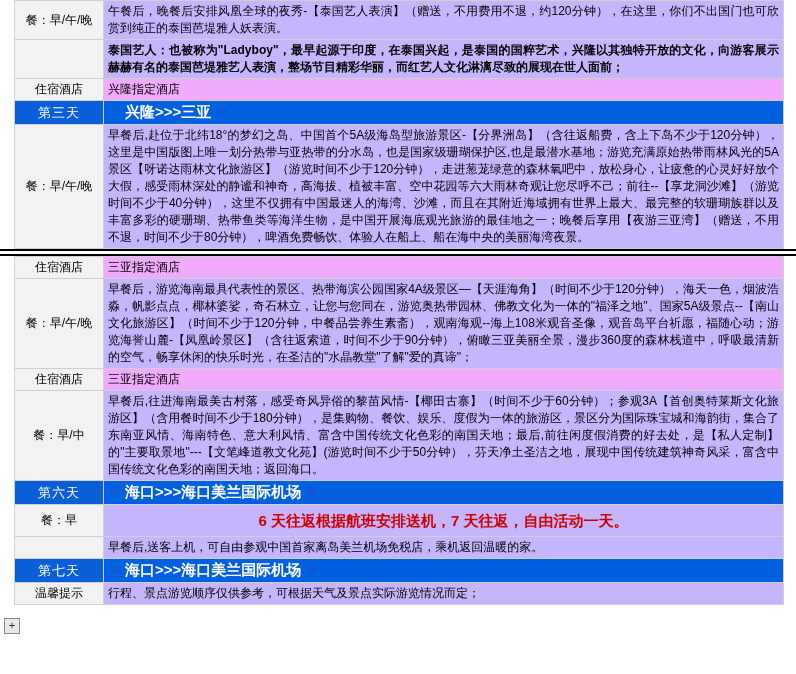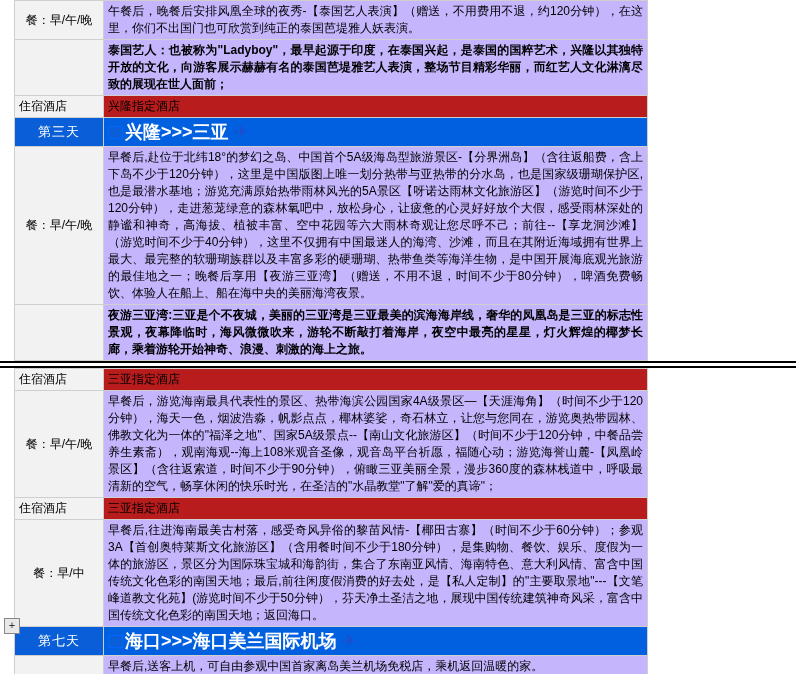--- a/index.html
+++ b/index.html
@@ -1,24 +1,24 @@
 <!DOCTYPE html>
 <html><head>
 <meta charset="utf-8">
 <style>
   html,body{margin:0;padding:0;background:#fff;}
   body{font-family:"Liberation Sans","DejaVu Sans",sans-serif;font-size:12px;color:#000;}
   .page{width:796px;height:674px;position:relative;overflow:hidden;background:#fff;}
-  table.itin{border-collapse:collapse;width:634px;margin-left:14px;table-layout:fixed;}
+  table.itin{border-collapse:collapse;width:770px;margin-left:14px;table-layout:fixed;}
   table.itin td{border:1px solid #cfcfcf;vertical-align:middle;padding:2px 4px;}
   .lbl{width:80px;text-align:center;background:#f2f2f2;color:#000;font-size:12px;}
-  .lbl2{width:80px;text-align:left;background:#f2f2f2;font-size:12px;}
+  .lbl2{width:80px;text-align:center;background:#f2f2f2;font-size:12px;}
   .daybar{background:#0a5fd8;color:#fff;font-weight:normal;text-align:center;font-size:13px;letter-spacing:1px;}
-  .routebar{background:#0060df;color:#fff;font-weight:bold;font-size:18px;padding-left:6px;}
-  .hotel{background:#b91c1c;font-size:12px;padding-left:6px;margin-top:16px;}
+  .routebar{background:#0060df;color:#fff;font-weight:bold;font-size:15px;padding-left:6px;}
+  .hotel{background:#f0abfc;font-size:12px;padding-left:6px;margin-top:16px;}
   .body{background:#c4b5fd;font-size:12px;line-height:17px;text-align:justify;padding:4px 6px;}
   .body b{font-weight:bold;}
   .notice{color:#d00000;font-weight:bold;font-size:15px;text-align:center;padding:5px 0;}
   .plane{color:#1a4fcf;}
   .sq{display:inline-block;width:13px;height:11px;background:#0a5fd8;border:1px solid #06f;vertical-align:-1px;margin-right:2px;}
   .scrollmark{position:absolute;left:4px;top:618px;width:14px;height:14px;border:1px solid #888;background:#e8e8e8;text-align:center;font-size:11px;line-height:12px;color:#333;}
   .hr-black{height:2px;background:#000;margin:0;}
 </style>
 </head>
 <body>
@@ -49,26 +49,20 @@
         <span class="sq"></span><span>兴隆&gt;&gt;&gt;三亚</span>
         <span class="plane">✈</span>
       </td>
     </tr>
     <tr>
       <td class="lbl">餐：早/午/晚</td>
       <td class="body">
         <span>早餐后,赴位于北纬18°的梦幻之岛、中国首个5A级海岛型旅游景区-【分界洲岛】（含往返船费，含上下岛不少于120分钟），这里是中国版图上唯一划分热带与亚热带的分水岛，也是国家级珊瑚保护区,也是最潜水基地；游览充满原始热带雨林风光的5A景区【呀诺达雨林文化旅游区】（游览时间不少于120分钟），走进葱茏绿意的森林氧吧中，放松身心，让疲惫的心灵好好放个大假，感受雨林深处的静谧和神奇，高海拔、植被丰富、空中花园等六大雨林奇观让您尽呼不己；前往--【享龙洞沙滩】（游览时间不少于40分钟），这里不仅拥有中国最迷人的海湾、沙滩，而且在其附近海域拥有世界上最大、最完整的软珊瑚族群以及丰富多彩的硬珊瑚、热带鱼类等海洋生物，是中国开展海底观光旅游的最佳地之一；晚餐后享用【夜游三亚湾】（赠送，不用不退，时间不少于80分钟），啤酒免费畅饮、体验人在船上、船在海中央的美丽海湾夜景。</span>
       </td>
     </tr>
-    <tr>
-      <td class="lbl">&nbsp;</td>
-      <td class="body">
-        <b>夜游三亚湾:三亚是个不夜城，美丽的三亚湾是三亚最美的滨海海岸线，奢华的凤凰岛是三亚的标志性景观，夜幕降临时，海风微微吹来，游轮不断敲打着海岸，夜空中最亮的星星，灯火辉煌的椰梦长廊，乘着游轮开始神奇、浪漫、刺激的海上之旅。</b>
-      </td>
-    </tr>
   </tbody>
     </table>
 
   <div class="hr-black"></div>
   <div style="height:3px;background:#fff"></div>
   <div class="hr-black"></div>
 
   <table class="itin">
     <tbody>
         <tr>
@@ -85,30 +79,43 @@
       <td class="lbl2">住宿酒店</td>
       <td class="hotel">三亚指定酒店</td>
     </tr>
     <tr>
       <td class="lbl">餐：早/中</td>
       <td class="body">
         <span>早餐后,往进海南最美古村落，感受奇风异俗的黎苗风情-【椰田古寨】（时间不少于60分钟）；参观3A【首创奥特莱斯文化旅游区】（含用餐时间不少于180分钟），是集购物、餐饮、娱乐、度假为一体的旅游区，景区分为国际珠宝城和海韵街，集合了东南亚风情、海南特色、意大利风情、富含中国传统文化色彩的南国天地；最后,前往闲度假消费的好去处，是【私人定制】的"主要取景地"---【文笔峰道教文化苑】(游览时间不少于50分钟），芬天净土圣洁之地，展现中国传统建筑神奇风采，富含中国传统文化色彩的南国天地；返回海口。</span>
       </td>
     </tr>
     <tr>
-      <td class="daybar">第七天</td>
+      <td class="daybar">第六天</td>
       <td class="routebar">
         <span class="sq"></span><span>海口&gt;&gt;&gt;海口美兰国际机场</span>
         <span class="plane">✈</span>
       </td>
     </tr>
     <tr>
+      <td class="lbl">餐：早</td>
+      <td class="body">
+        <div class="notice">6 天往返根据航班安排送机，7 天往返，自由活动一天。</div>
+      </td>
+    </tr>
+    <tr>
       <td class="lbl">&nbsp;</td>
       <td class="body">
         <span>早餐后,送客上机，可自由参观中国首家离岛美兰机场免税店，乘机返回温暖的家。</span>
+      </td>
+    </tr>
+    <tr>
+      <td class="daybar">第七天</td>
+      <td class="routebar">
+        <span class="sq"></span><span>海口&gt;&gt;&gt;海口美兰国际机场</span>
+        <span class="plane">✈</span>
       </td>
     </tr>
     <tr>
       <td class="lbl2">温馨提示</td>
       <td class="body">行程、景点游览顺序仅供参考，可根据天气及景点实际游览情况而定；</td>
     </tr>
 
   </tbody>
     </table>
 

